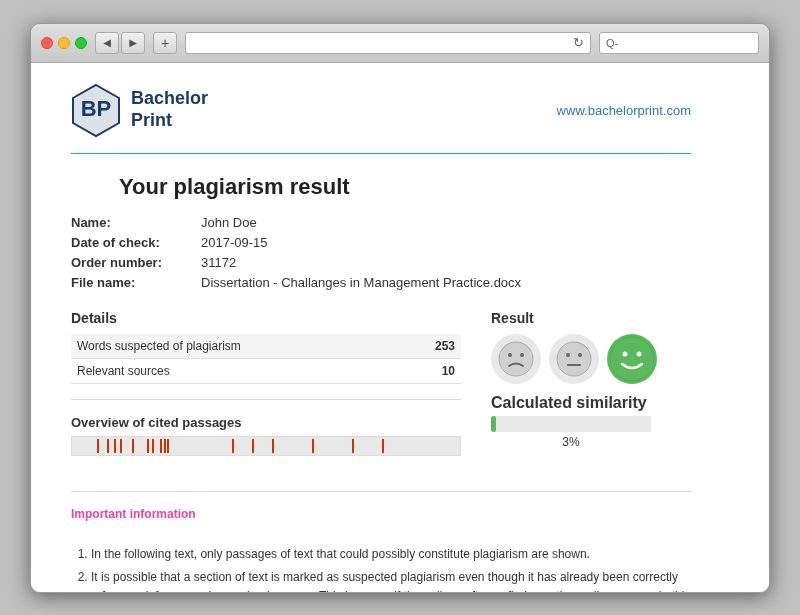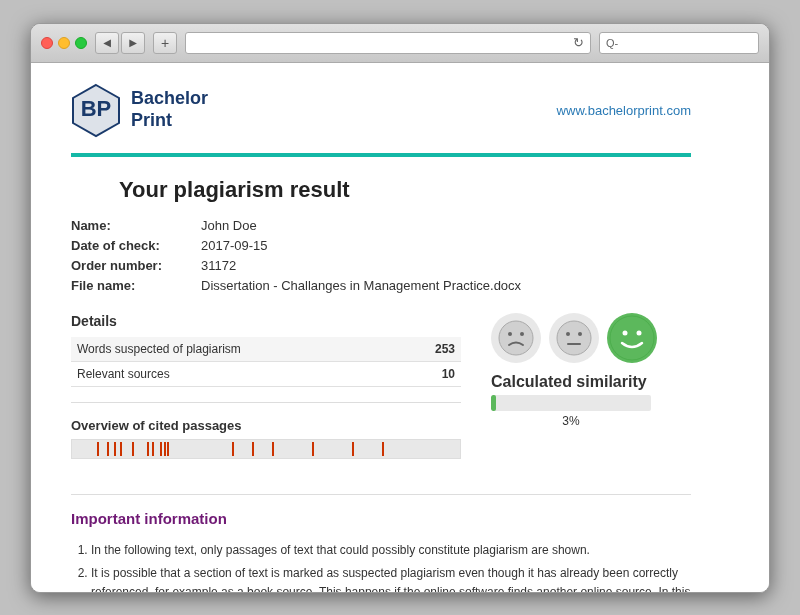--- a/index.html
+++ b/index.html
@@ -126,21 +126,21 @@
     .page-content {
       padding: 20px 40px;
       max-width: 700px;
     }
 
     .header {
       display: flex;
       align-items: center;
       justify-content: space-between;
       padding-bottom: 15px;
-      border-bottom: 4px solid #14b8a6;
+      border-bottom: 1px solid #14b8a6;
       margin-bottom: 20px;
     }
 
     .logo-area {
       display: flex;
       align-items: center;
       gap: 10px;
     }
 
     .logo-icon {
@@ -314,24 +314,24 @@
       width: 2px;
       height: 14px;
       background: #cc3300;
     }
 
     .important-section {
       margin-bottom: 20px;
     }
 
     .important-title {
-      font-size: 15px;
-      font-weight: bold;
-      color: #701a75;
-      margin-bottom: 14px;
+      font-size: 12px;
+      font-weight: bold;
+      color: #ec4899;
+      margin-bottom: 24px;
     }
 
     .important-list {
       font-size: 12px;
       color: #333;
       padding-left: 20px;
       line-height: 1.6;
     }
 
     .important-list li {
@@ -445,20 +445,21 @@
                 <div class="red-mark" style="left: 180px;"></div>
                 <div class="red-mark" style="left: 200px;"></div>
                 <div class="red-mark" style="left: 240px;"></div>
                 <div class="red-mark" style="left: 280px;"></div>
                 <div class="red-mark" style="left: 310px;"></div>
               </div>
           </div>
         </div>
 
         <div class="result-panel">
+          <div class="section-title">Result</div>
           <div class="smiley-faces">
             <div class="smiley smiley-sad">
 
               <svg width="36" height="36" viewBox="0 0 36 36">
                 <circle cx="18" cy="18" r="17" fill="#d0d0d0" stroke="#aaa" stroke-width="1"></circle>
                 <circle cx="12" cy="14" r="2" fill="#666"></circle>
                 <circle cx="24" cy="14" r="2" fill="#666"></circle>
                 <path d="M11 25 Q18 20 25 25" stroke="#666" stroke-width="2" fill="none" stroke-linecap="round"></path>
               </svg>
             </div>

